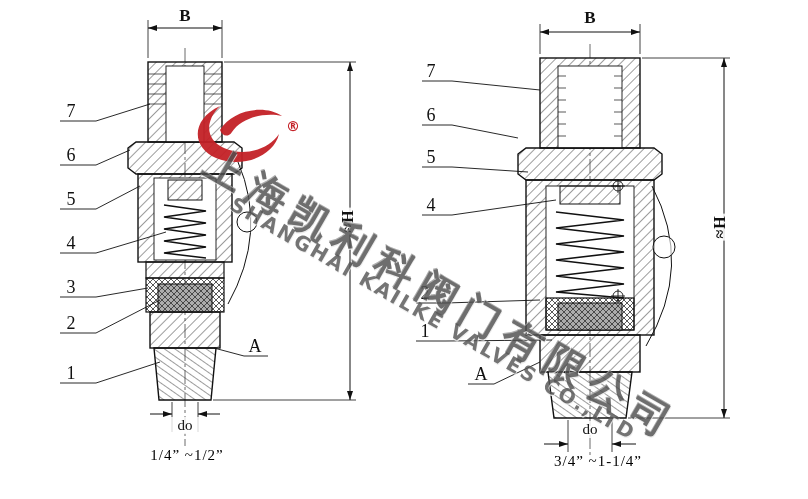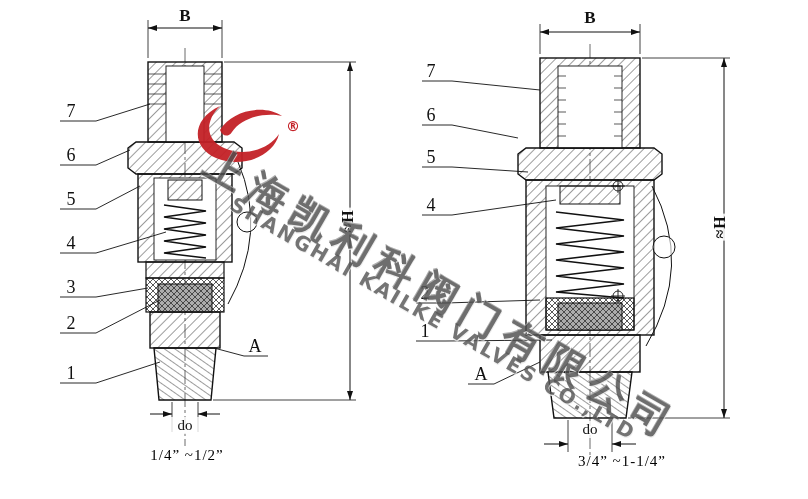--- a/index.html
+++ b/index.html
@@ -23,21 +23,21 @@
     letter-spacing:1px;
   }
   .alabel{
     position:absolute;z-index:4;font-size:18px;color:#111;width:22px;text-align:center;
   }
   .caption{
     position:absolute;z-index:4;font-size:15px;color:#000000;text-align:center;
     letter-spacing:1px;
   }
   .caption-left{left:122px;top:447px;width:130px;}
-  .caption-right{left:552px;top:453px;width:140px;}
+  .caption-right{left:528px;top:453px;width:140px;}
   .wm-cn{
     position:absolute;left:222px;top:136px;z-index:6;white-space:nowrap;
     transform:rotate(30deg);transform-origin:0 0;
     font-family:"DejaVu Sans", sans-serif;font-weight:bold;font-size:40px;
     letter-spacing:9px;color:#4f4f4f;opacity:.82;
     text-shadow:1px 1px 0 #e8e8e8,-1px -1px 0 #9c9c9c;
     pointer-events:none;
   }
   .wm-en{
     position:absolute;left:238px;top:192px;z-index:6;white-space:nowrap;

